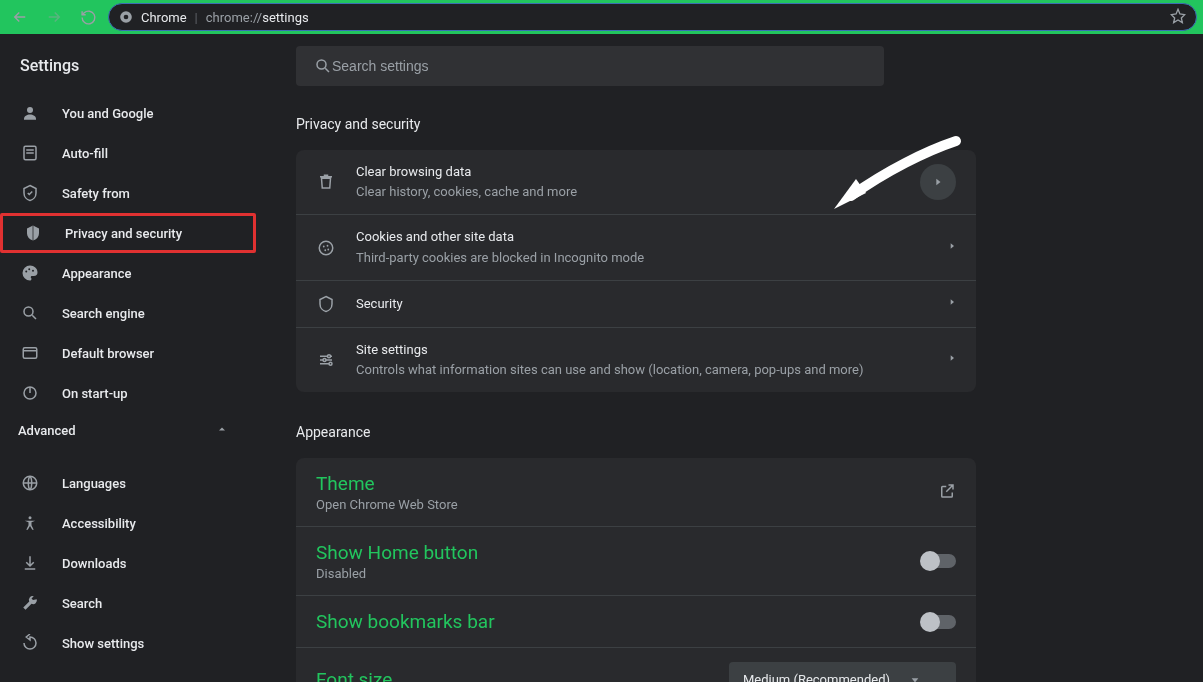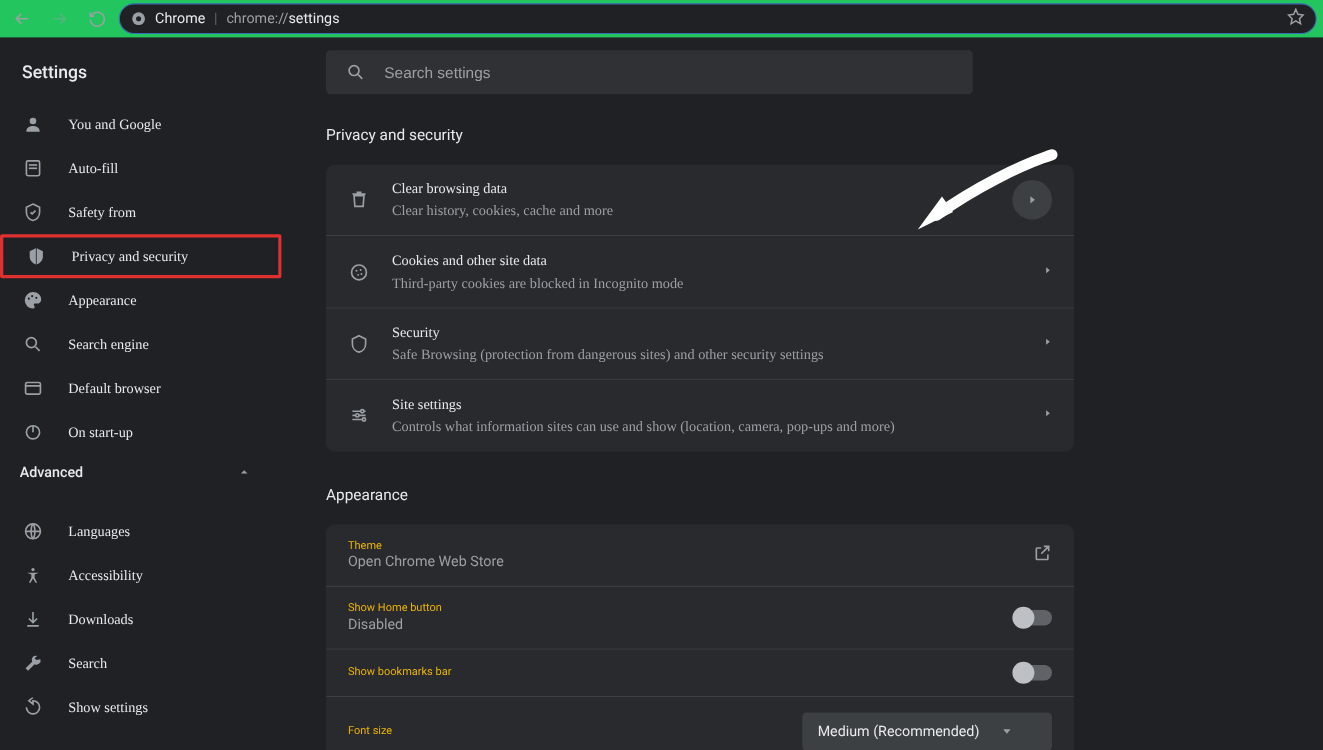--- a/index.html
+++ b/index.html
@@ -67,21 +67,20 @@
   .side-item {
     display: flex;
     align-items: center;
     height: 40px;
     padding-left: 20px;
     gap: 22px;
     color: #e8eaed;
     font-size: 13px;
     font-weight: 500;
     cursor: pointer;
-    font-family: Liberation Serif, serif;
   }
   .side-item.selected {
     border: 3px solid #e03131;
     border-radius: 2px;
   }
   .side-icon { width: 20px; height: 20px; display:flex; align-items:center; justify-content:center; color:#9aa0a6; }
   .side-section {
     display:flex; align-items:flex-start; justify-content:space-between;
     height: 40px; padding: 0 28px 0 18px;
     color:#e8eaed; font-size:13px; font-weight:500; cursor:pointer;
@@ -93,21 +92,21 @@
     padding: 12px 40px 0 40px;
     overflow-y: auto;
   }
   .search-wrap {
     width: 588px;
     height: 40px;
     background: #303134;
     border-radius: 4px;
     display:flex; align-items:center;
     padding: 0 18px;
-    gap: 17px;
+    gap: 0;
     margin-bottom: 30px;
   }
   .search-wrap input {
     flex:1; background:transparent; border:none; outline:none;
     color:#e8eaed; font-size:14px;
   }
   .search-wrap input::placeholder { color:#9aa0a6; }
 
   .section-title {
     font-size: 14px;
@@ -122,21 +121,20 @@
     margin-bottom: 32px;
   }
   .card-row {
     background: #292a2d;
     display:flex; align-items:center;
     padding: 13px 20px 13px 20px;
     gap: 20px;
     border-bottom: 1px solid #3c4043;
     cursor:pointer;
     position: relative;
-    font-family: Liberation Serif, serif;
   }
   .card-row:last-child { border-bottom:none; }
   .row-icon { width:20px; height:20px; display:flex; align-items:center; justify-content:center; color:#9aa0a6; flex-shrink:0; }
   .row-body { flex:1; }
   .row-title { font-size:13px; color:#e8eaed; line-height:1.4; }
   .row-sub { font-size:13px; color:#9aa0a6; line-height:1.4; margin-top:2px; }
   .row-chevron { color:#9aa0a6; flex-shrink:0; }
   .row-chevron.circled {
     width:36px; height:36px; border-radius:50%;
     background:#3c4043;
@@ -145,21 +143,21 @@
   .row-external { color:#9aa0a6; flex-shrink:0; }
 
   .plain-row {
     background:#292a2d;
     display:flex; align-items:center; justify-content:space-between;
     padding: 14px 20px;
     border-bottom:1px solid #3c4043;
     width:680px;
   }
   .plain-row:last-child { border-bottom:none; }
-  .plain-title { font-size:10px; color:#eab308; }
+  .plain-title { font-size:19px; color:#22c55e; }
   .plain-sub { font-size:13px; color:#9aa0a6; margin-top:2px; }
 
   .toggle {
     width: 34px; height: 14px; border-radius:7px;
     background:#5f6368; position:relative; flex-shrink:0;
   }
   .toggle::after {
     content:""; position:absolute; left:-2px; top:-3px;
     width:20px; height:20px; border-radius:50%; background:#bdc1c6;
   }
@@ -407,21 +405,20 @@
               </svg></span>
       </div>
       <div class="card-row">
         <span class="row-icon">
               <svg width="18" height="18" viewBox="0 0 24 24" fill="none" stroke="currentColor" stroke-width="2">
                 <path d="M12 2l8 4v6c0 5-3.5 9-8 10-4.5-1-8-5-8-10V6z"></path>
               </svg>
             </span>
         <div class="row-body">
           <div class="row-title">Security</div>
-          <div class="row-sub">Safe Browsing (protection from dangerous sites) and other security settings</div>
         </div>
         <span class="row-chevron"><svg width="8" height="12" viewBox="0 0 24 24" fill="#9aa0a6">
                 <path d="M8 4l10 8-10 8z"></path>
               </svg></span>
       </div>
       <div class="card-row">
         <span class="row-icon">
               <svg width="18" height="18" viewBox="0 0 24 24" fill="none" stroke="currentColor" stroke-width="2">
                 <path d="M4 7h10M18 7h2M4 12h4M12 12h8M4 17h12M20 17h0"></path>
                 <circle cx="16" cy="7" r="2"></circle>

